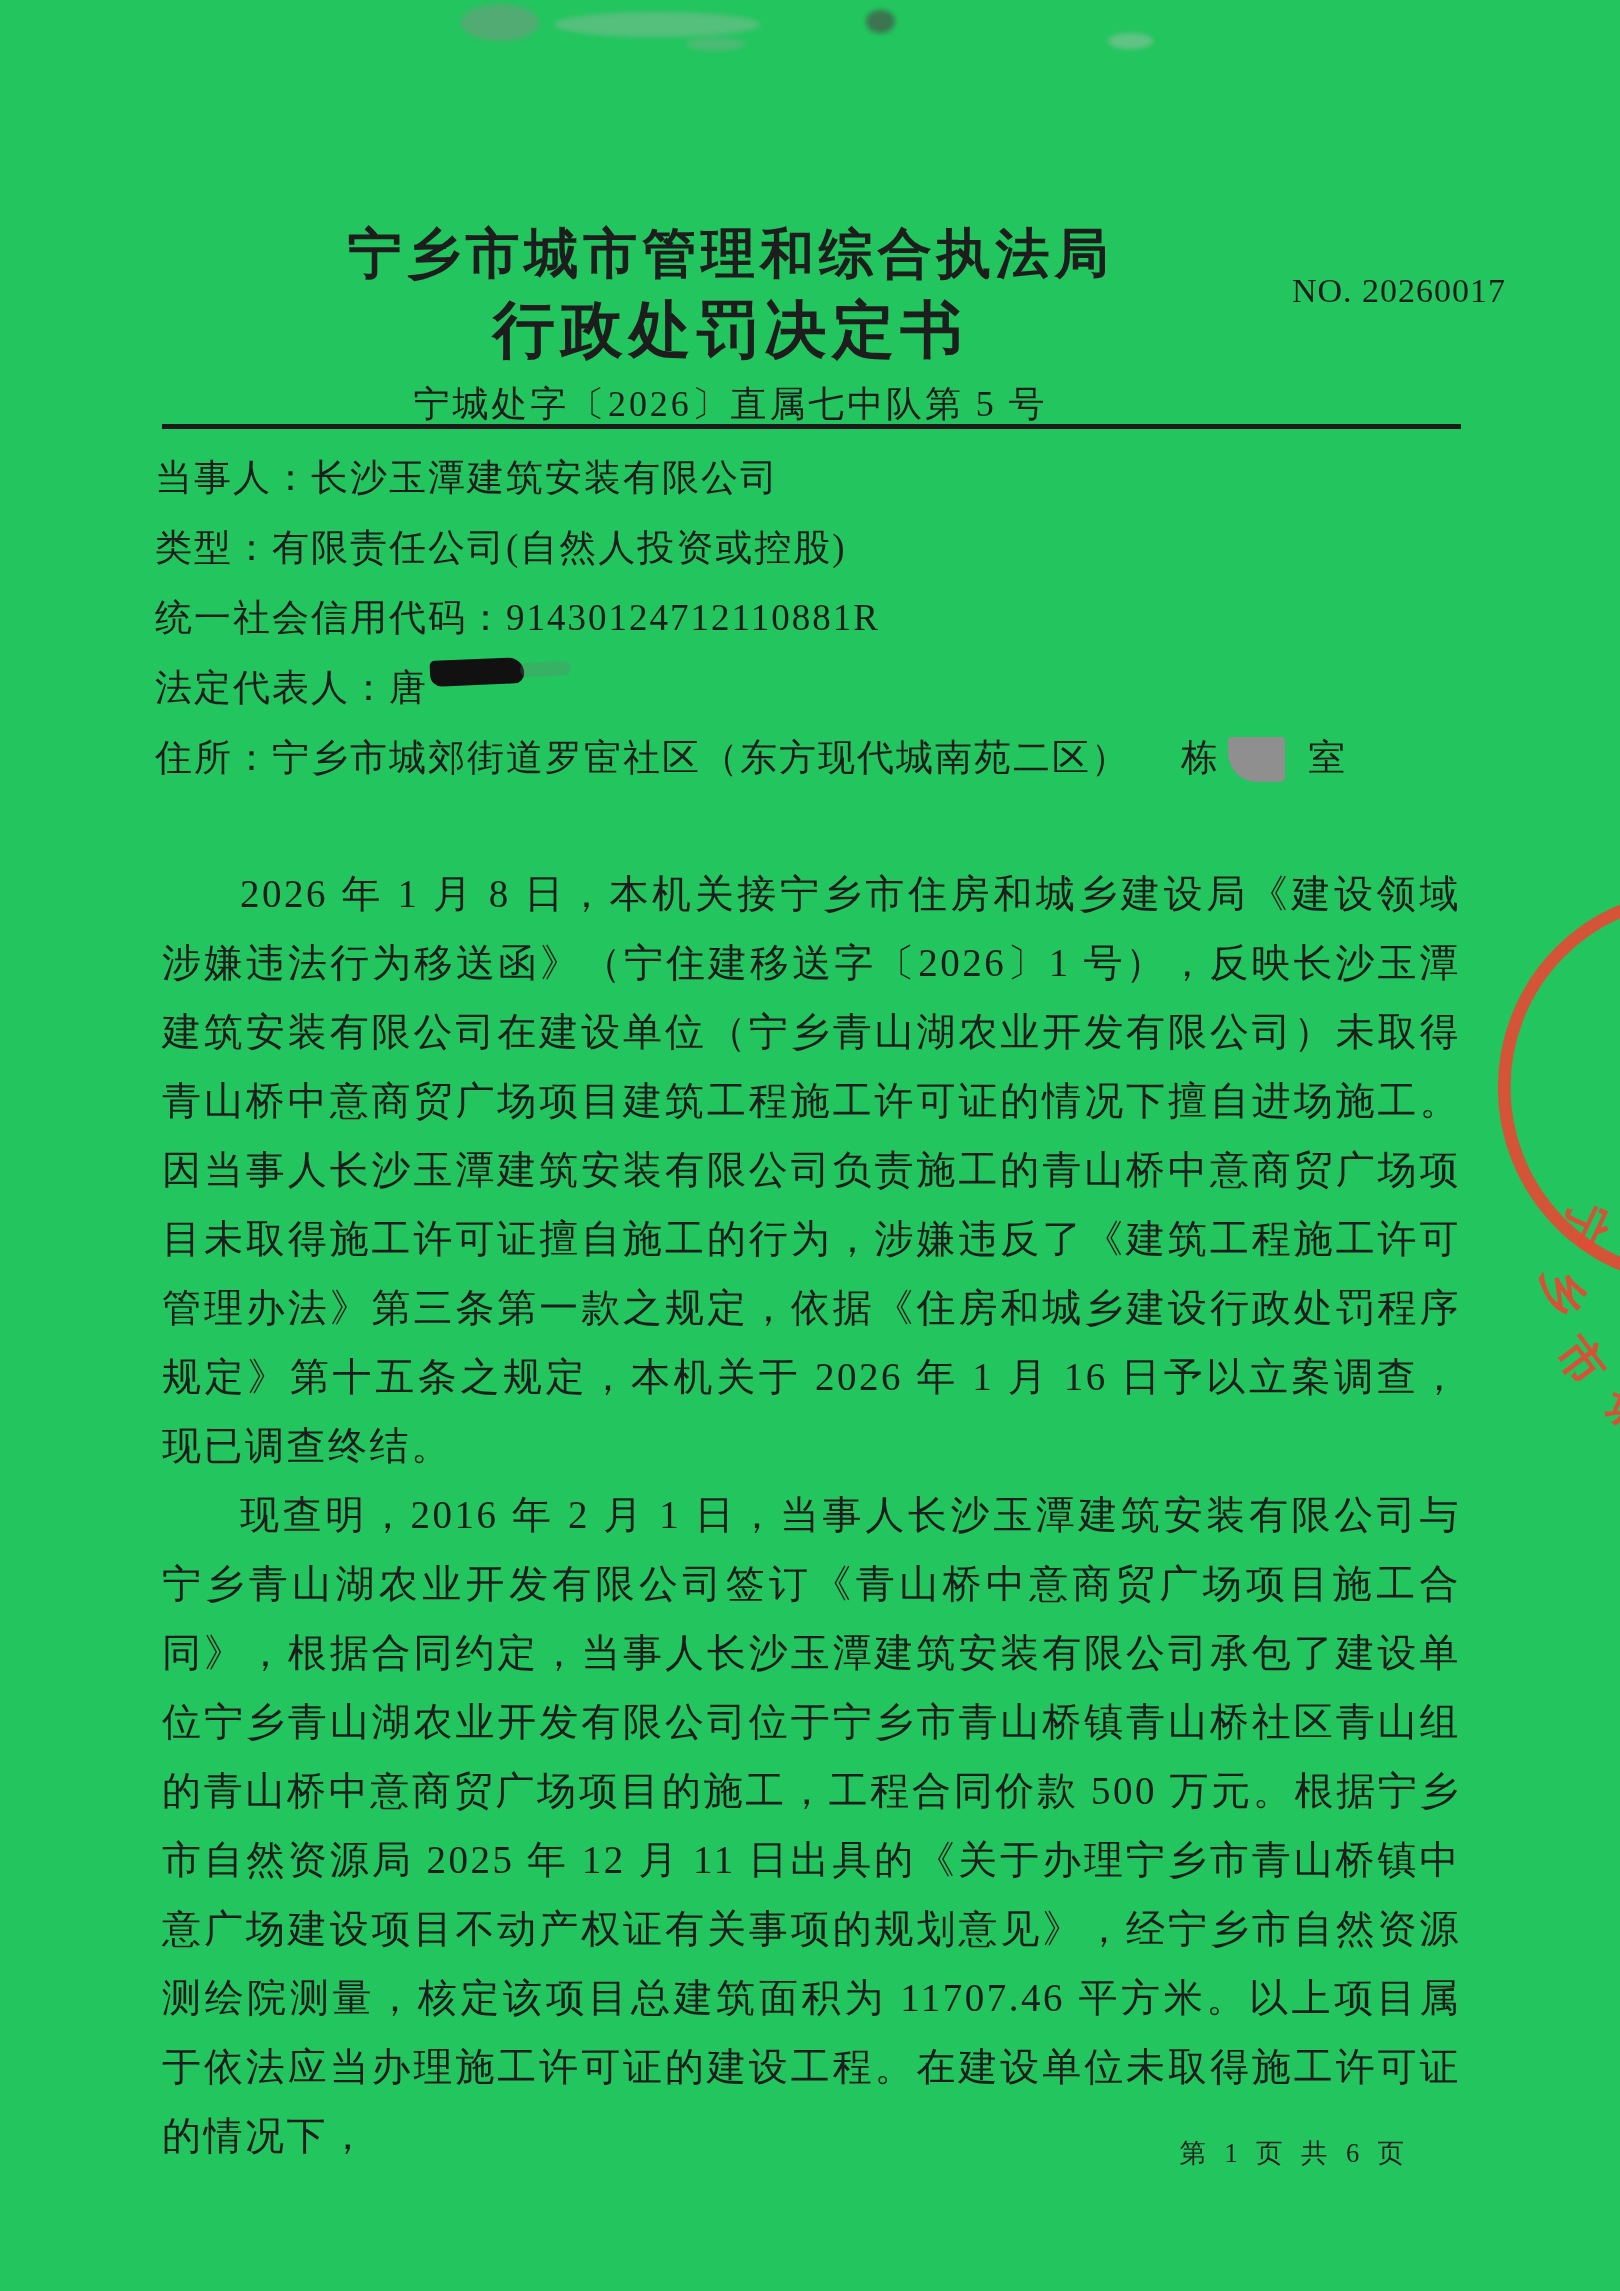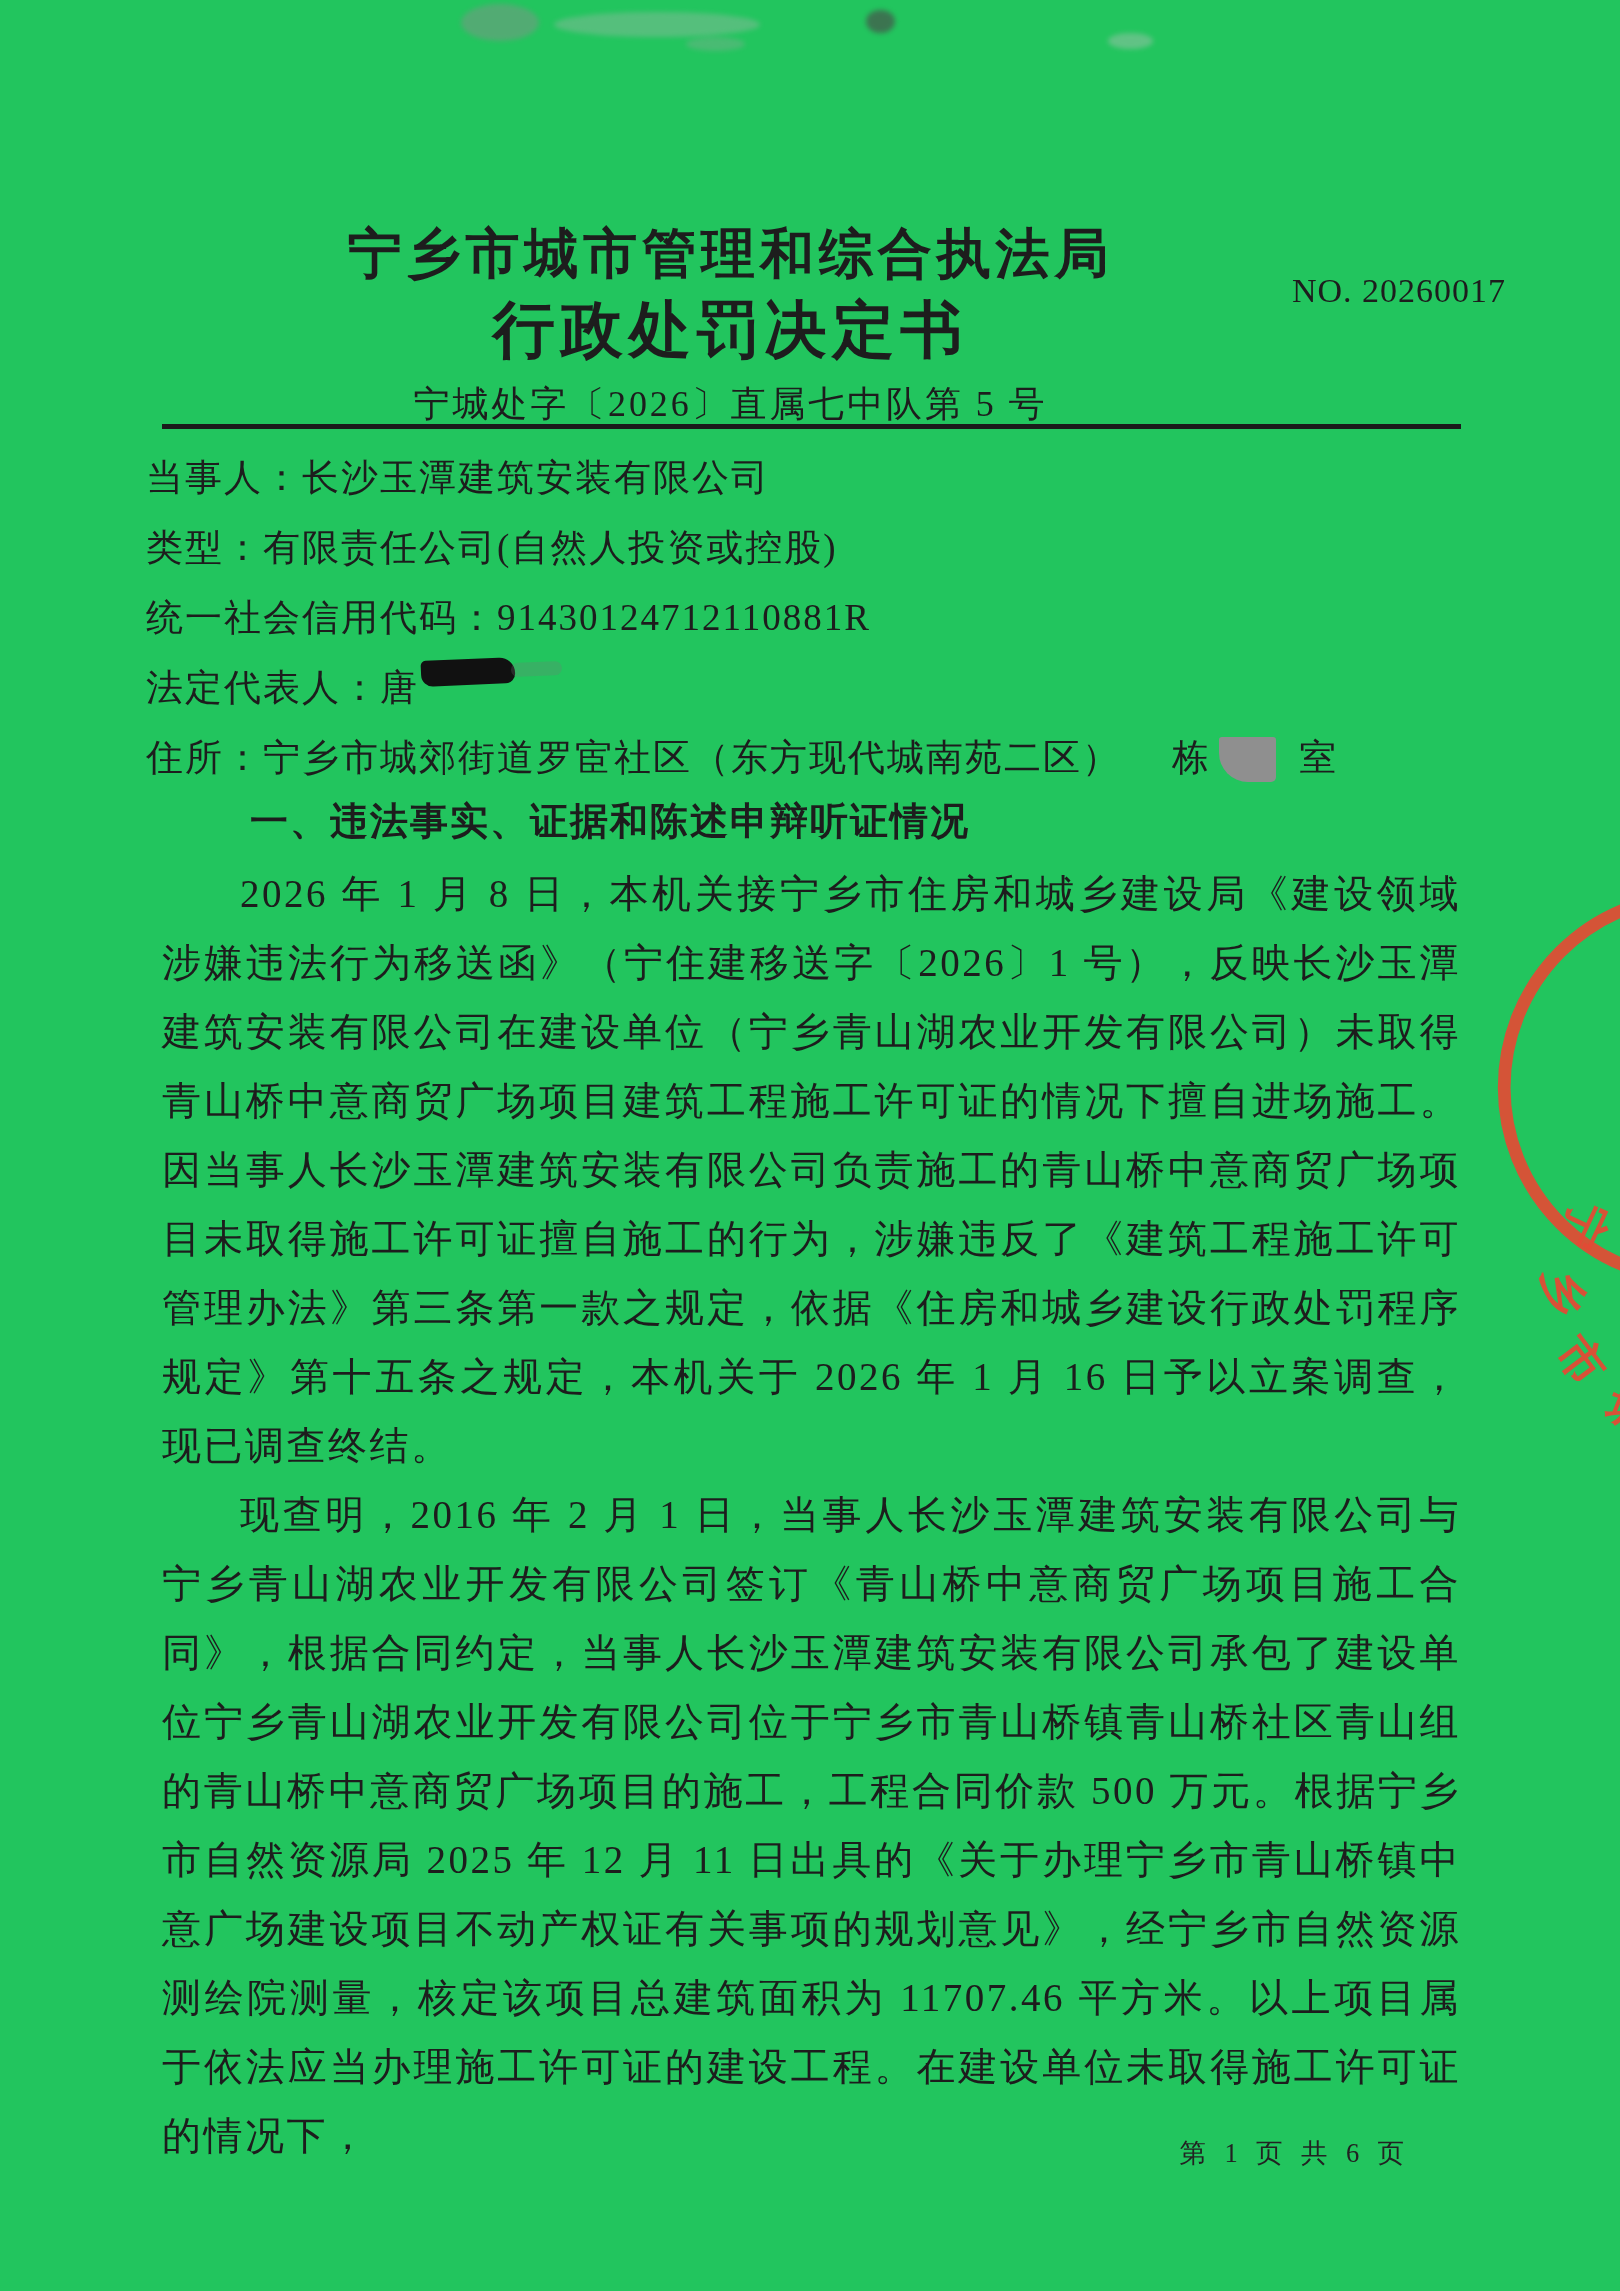--- a/index.html
+++ b/index.html
@@ -36,21 +36,21 @@
   }
   .ref-no{
     margin:11.8px 0 0 162px;width:1137px;text-align:center;
     font-size:36px;letter-spacing:2.9px;line-height:47px;white-space:nowrap;
   }
   .rule{
     position:absolute;left:162px;top:424px;width:1299px;height:4.9px;
     background:#1b1b1b;
   }
   
-  .info-block{position:absolute;left:146px;top:443px;width:1313px;}
+  .info-block{position:absolute;left:155px;top:443px;width:1313px;}
   .info-line{
     margin:0;font-size:37px;line-height:70px;letter-spacing:2px;
     white-space:nowrap;
   }
   .gap-dong{margin-left:51px;}
   .gap-shi{margin-left:23.5px;}
   .redact-gray{
     display:inline-block;width:57px;height:45px;background:#8f8f8f;
     border-radius:2.9px 2.9px 4.9px 29px;
     position:relative;top:11.8px;margin-left:7.8px;
@@ -112,21 +112,20 @@
     <p class="info-line">类型：有限责任公司(自然人投资或控股)</p>
     <p class="info-line">统一社会信用代码：91430124712110881R</p>
     <p class="info-line">
       <span>法定代表人：唐</span><span class="redact-black"></span>
     </p>
     <p class="info-line">
       <span>住所：宁乡市城郊街道罗宦社区（东方现代城南苑二区）</span><span class="gap-dong">栋</span><span class="redact-gray"></span><span class="gap-shi">室</span>
     </p>
   </div>
 
-  <h2 class="section-heading">一、违法事实、证据和陈述申辩听证情况</h2>
 
   <div class="body-block">
     <p class="body-para">2026 年 1 月 8 日，本机关接宁乡市住房和城乡建设局《建设领域涉嫌违法行为移送函》（宁住建移送字〔2026〕1 号），反映长沙玉潭建筑安装有限公司在建设单位（宁乡青山湖农业开发有限公司）未取得青山桥中意商贸广场项目建筑工程施工许可证的情况下擅自进场施工。因当事人长沙玉潭建筑安装有限公司负责施工的青山桥中意商贸广场项目未取得施工许可证擅自施工的行为，涉嫌违反了《建筑工程施工许可管理办法》第三条第一款之规定，依据《住房和城乡建设行政处罚程序规定》第十五条之规定，本机关于 2026 年 1 月 16 日予以立案调查，现已调查终结。</p>
     <p class="body-para">现查明，2016 年 2 月 1 日，当事人长沙玉潭建筑安装有限公司与宁乡青山湖农业开发有限公司签订《青山桥中意商贸广场项目施工合同》，根据合同约定，当事人长沙玉潭建筑安装有限公司承包了建设单位宁乡青山湖农业开发有限公司位于宁乡市青山桥镇青山桥社区青山组的青山桥中意商贸广场项目的施工，工程合同价款 500 万元。根据宁乡市自然资源局 2025 年 12 月 11 日出具的《关于办理宁乡市青山桥镇中意广场建设项目不动产权证有关事项的规划意见》，经宁乡市自然资源测绘院测量，核定该项目总建筑面积为 11707.46 平方米。以上项目属于依法应当办理施工许可证的建设工程。在建设单位未取得施工许可证的情况下，</p>
   </div>
 
   <div class="footer">第 1 页 共 6 页</div>
 
   <svg class="seal" width="170" height="421" viewBox="0 0 173 430">
     <defs>

